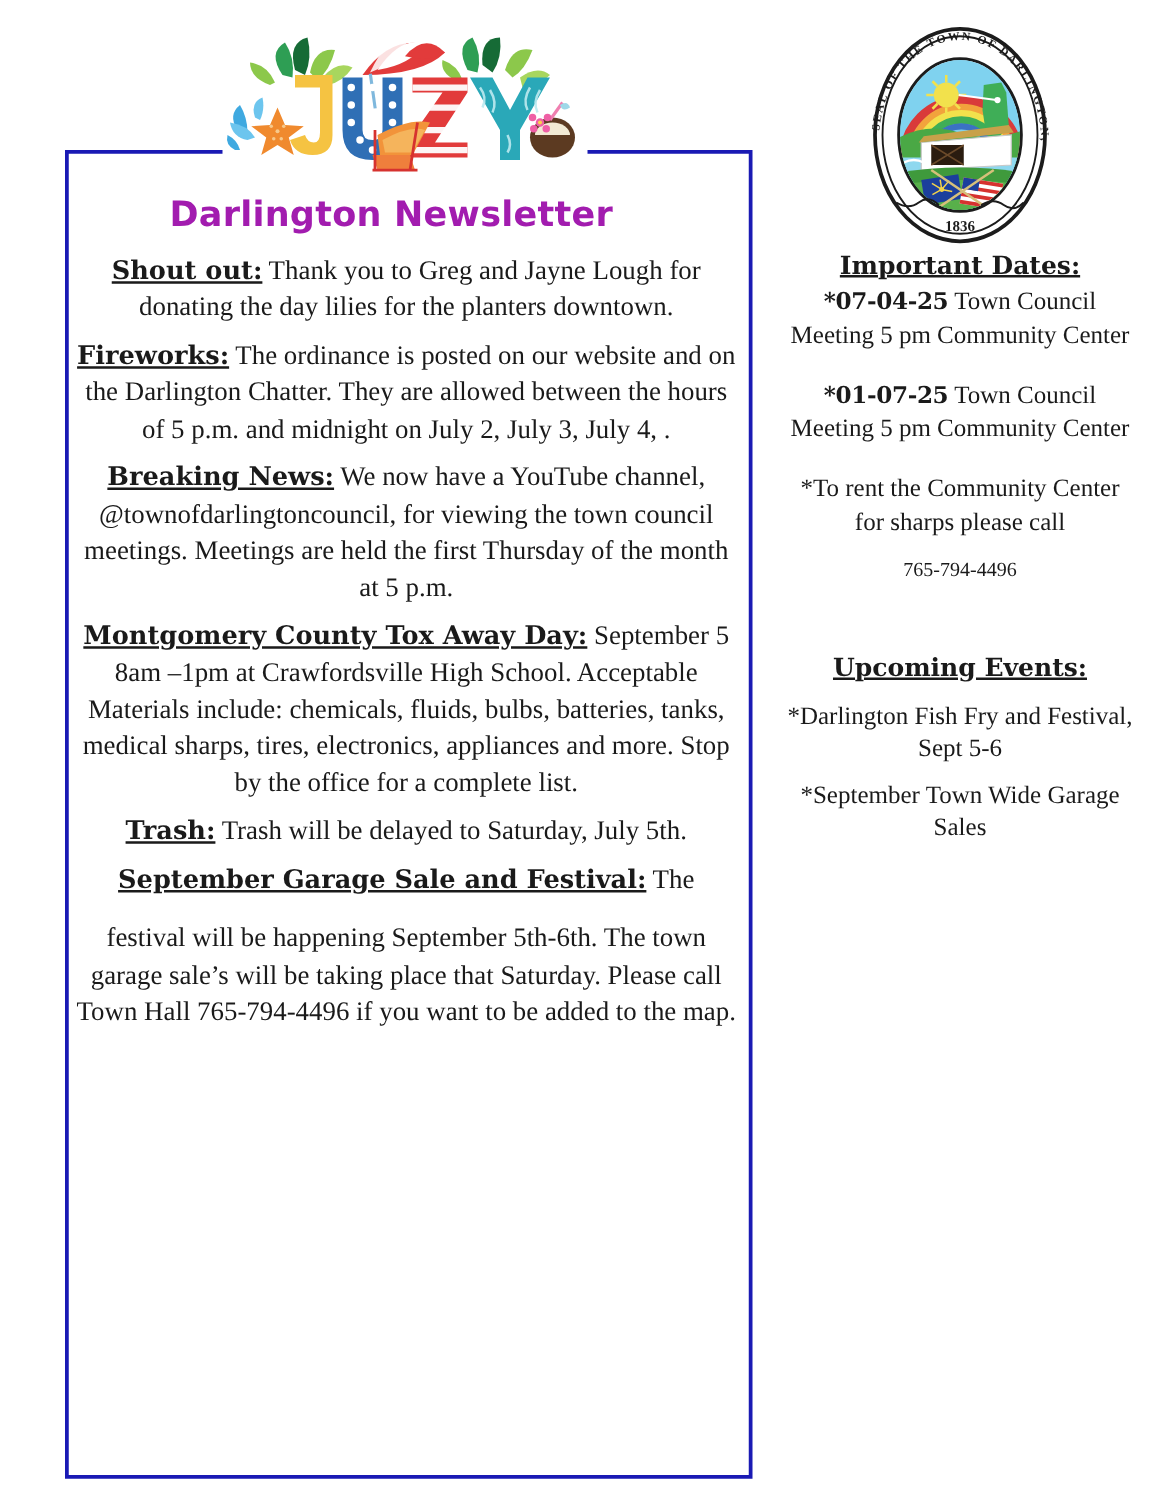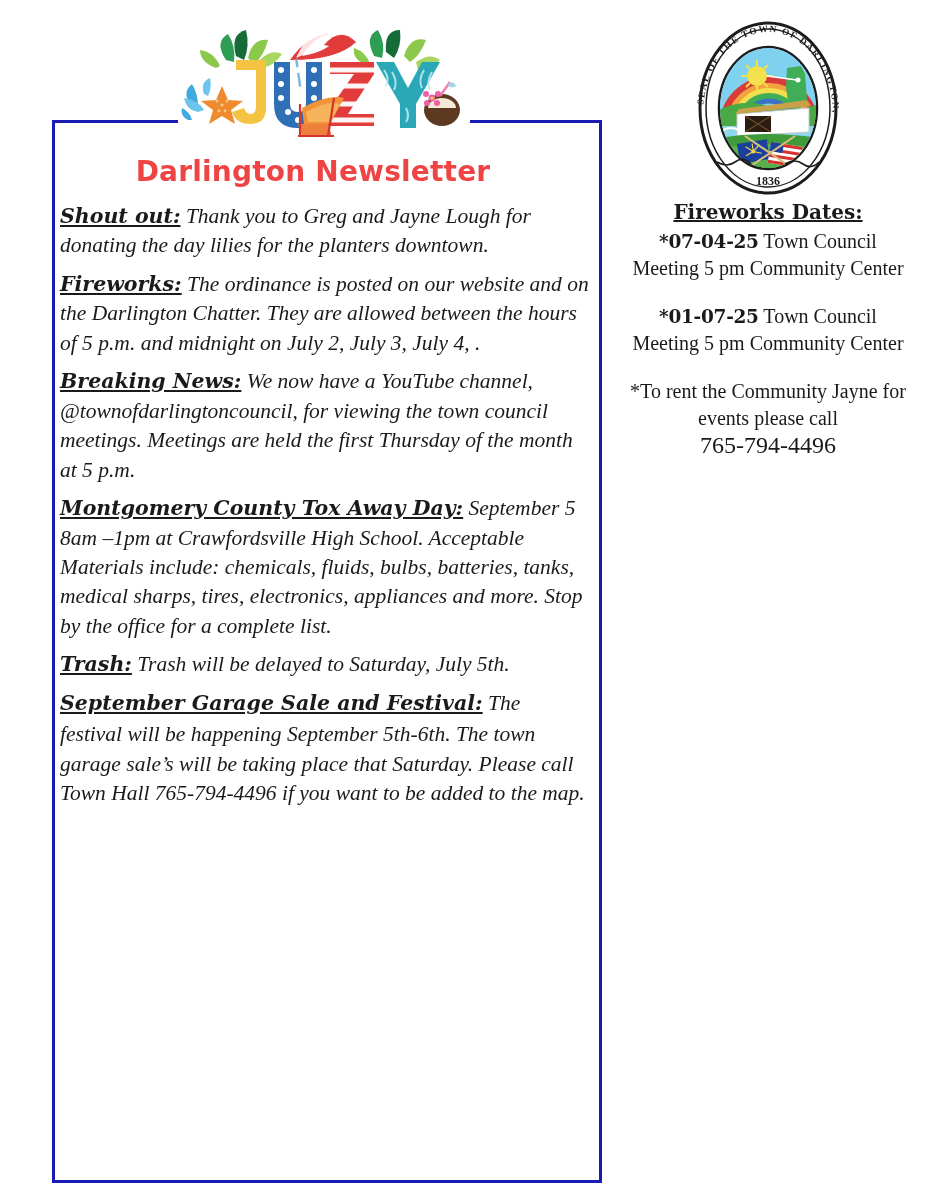--- a/index.html
+++ b/index.html
@@ -59,49 +59,48 @@
   #panel-content {
     position: absolute;
     left: 60px;
     top: 155px;
     width: 536px;
     z-index: 4;
   }
 
   #newsletter-title {
     text-align: center;
-    color: #ef4444;
+    color: #a21caf;
     font-family: "DejaVu Sans", "Liberation Sans", sans-serif;
     font-weight: bold;
     font-size: 28px;
     letter-spacing: 0.2px;
     margin: 0 0 14px 0;
     padding-right: 30px;
   }
 
   .article {
     font-size: 21.5px;
     line-height: 1.37;
     margin: 0 0 9px 0;
-    text-align: left;
+    text-align: center;
     width: 530px;
-    font-style: italic;
   }
   .article .lead {
     font-family: "DejaVu Serif", "Liberation Serif", serif;
     font-weight: bold;
     text-decoration: underline;
     font-size: 20.5px;
   }
   .article .body-text {
     font-family: "Liberation Serif", "DejaVu Serif", serif;
   }
   .article.split .body-text {
     display: block;
-    margin-top: 2px;
+    margin-top: 18px;
   }
 
   
   #right-column {
     position: absolute;
     left: 628px;
     top: 200px;
     width: 280px;
     text-align: center;
     z-index: 4;
@@ -125,22 +124,22 @@
     letter-spacing: -0.3px;
     text-align: center;
   }
   .rc-bold-line {
     font-family: "DejaVu Serif", "Liberation Serif", serif;
     font-weight: bold;
     font-size: 19.5px;
     margin: 0;
   }
   .rc-phone {
-    font-size: 24px;
-    margin: 0;
+    font-size: 16px;
+    margin: 16px;
   }
   .sp-sm { height: 10px; }
   .sp-md { height: 22px; }
   .sp-lg { height: 30px; }
 
   .rc-block { margin-bottom: 0; }
 </style>
 </head>
 <body>
 
@@ -372,36 +371,43 @@
   </p>
 
   <p class="article split">
     <span class="lead">September Garage Sale and Festival:</span><span class="body-text" style="display:inline"> The</span><span class="body-text">festival will be happening September 5th-6th. The town garage sale’s will be taking place that Saturday.  Please call Town Hall 765-794-4496 if you want to be added to the map.</span>
   </p>
 </div>
 
 <div id="right-column">
 
   <div class="rc-block">
-    <div class="rc-heading">Fireworks Dates:</div>
+    <div class="rc-heading">Important Dates:</div>
     <p class="rc-para">
       <span class="dt">*07-04-25</span><span> Town Council Meeting 5 pm Community Center</span>
     </p>
     <div class="sp-md"></div>
     <p class="rc-para">
       <span class="dt">*01-07-25</span><span> Town Council Meeting 5 pm Community Center</span>
     </p>
   </div>
 
   <div class="sp-md"></div>
 
   <div class="rc-block">
-    <p class="rc-para">*To rent the Community Jayne for events please call</p>
+    <p class="rc-para">*To rent the Community Center for sharps please call</p>
     <p class="rc-phone">765-794-4496</p>
   </div>
 
   <div class="sp-lg"></div>
 
 
   <div class="sp-sm"></div>
 
+  <div class="rc-block">
+    <div class="rc-heading"> Upcoming Events:</div>
+    <div class="sp-sm"></div>
+    <p class="rc-para">*Darlington Fish Fry and Festival, Sept 5-6</p>
+    <div class="sp-sm"></div>
+    <p class="rc-para">*September Town Wide Garage Sales</p>
+  </div>
 
 </div>
 
 </body></html>

